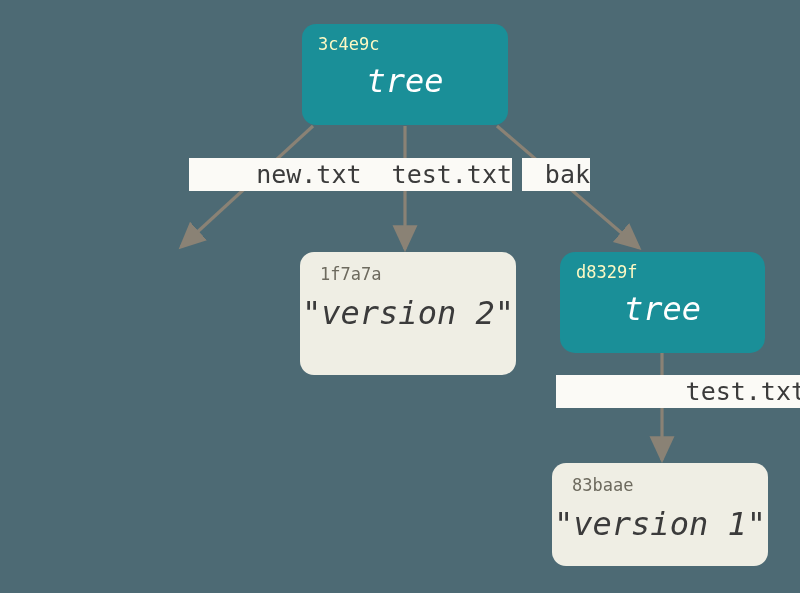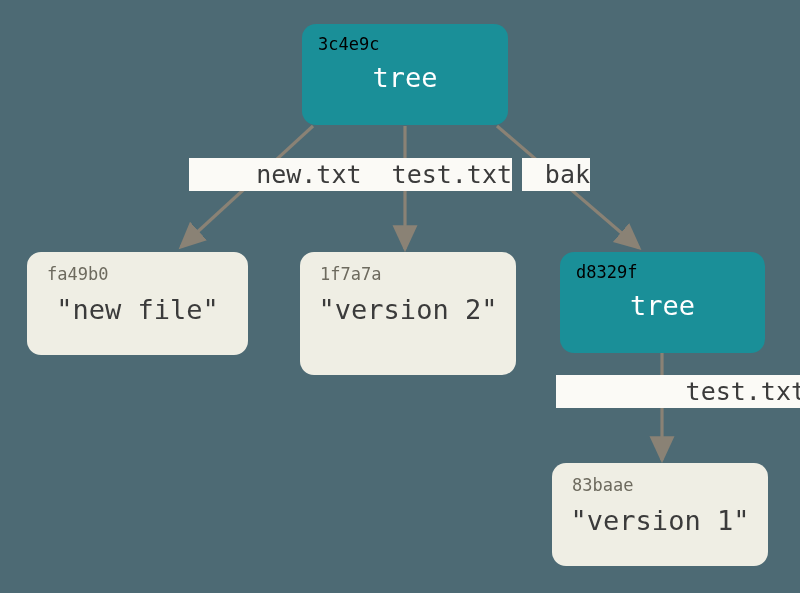--- a/index.html
+++ b/index.html
@@ -34,35 +34,36 @@
   .node.blob {
     background: #efeee4;
   }
   .node-hash {
     position: absolute;
     font-size: 17px;
     letter-spacing: 0px;
     white-space: nowrap;
   }
   .node.tree .node-hash {
-    color: #000000;
+    color: #fef9c3;
     left: 16px;
     top: 10px;
   }
   .node.blob .node-hash {
     color: #6d6a5e;
     left: 20px;
     top: 12px;
   }
   .node-label {
     position: absolute;
-    font-size: 27px;
+    font-size: 32px;
     white-space: nowrap;
     width: 100%;
     text-align: center;
+    font-style: italic;
   }
   .node.tree .node-label {
     color: #ffffff;
     left: 0;
     top: 38px;
   }
   .node.blob .node-label {
     color: #3b3b3b;
     left: 0;
     top: 42px;
@@ -103,31 +104,27 @@
 
   <div class="node tree" style="left:302px; top:24px; width:206px; height:101px;">
     <div class="node-hash">3c4e9c</div>
     <div class="node-label">tree</div>
   </div>
 
   <div class="edge-label" style="left:189px; top:158px; width:323px;">new.txt  test.txt</div>
 
   <div class="edge-label" style="left:522px; top:158px; width:68px;">bak</div>
 
-  <div class="node blob" style="left:27px; top:252px; width:221px; height:103px;">
-    <div class="node-hash">fa49b0</div>
-    <div class="node-label">"new file"</div>
-  </div>
 
   <div class="node blob" style="left:300px; top:252px; width:216px; height:123px;">
     <div class="node-hash">1f7a7a</div>
     <div class="node-label">"version 2"</div>
   </div>
 
-  <div class="node tree" style="left:560px; top:252px; width:205px; height:101px;">
+  <div class="node tree" style="left:560px; top:252px; width:205px; height:101px;border-radius:15px;">
     <div class="node-hash">d8329f</div>
     <div class="node-label">tree</div>
   </div>
 
   <div class="edge-label" style="left:556px; top:375px; width:250px;">test.txt</div>
 
   <div class="node blob" style="left:552px; top:463px; width:216px; height:103px;padding-left:44px;">
     <div class="node-hash">83baae</div>
     <div class="node-label">"version 1"</div>
   </div>

